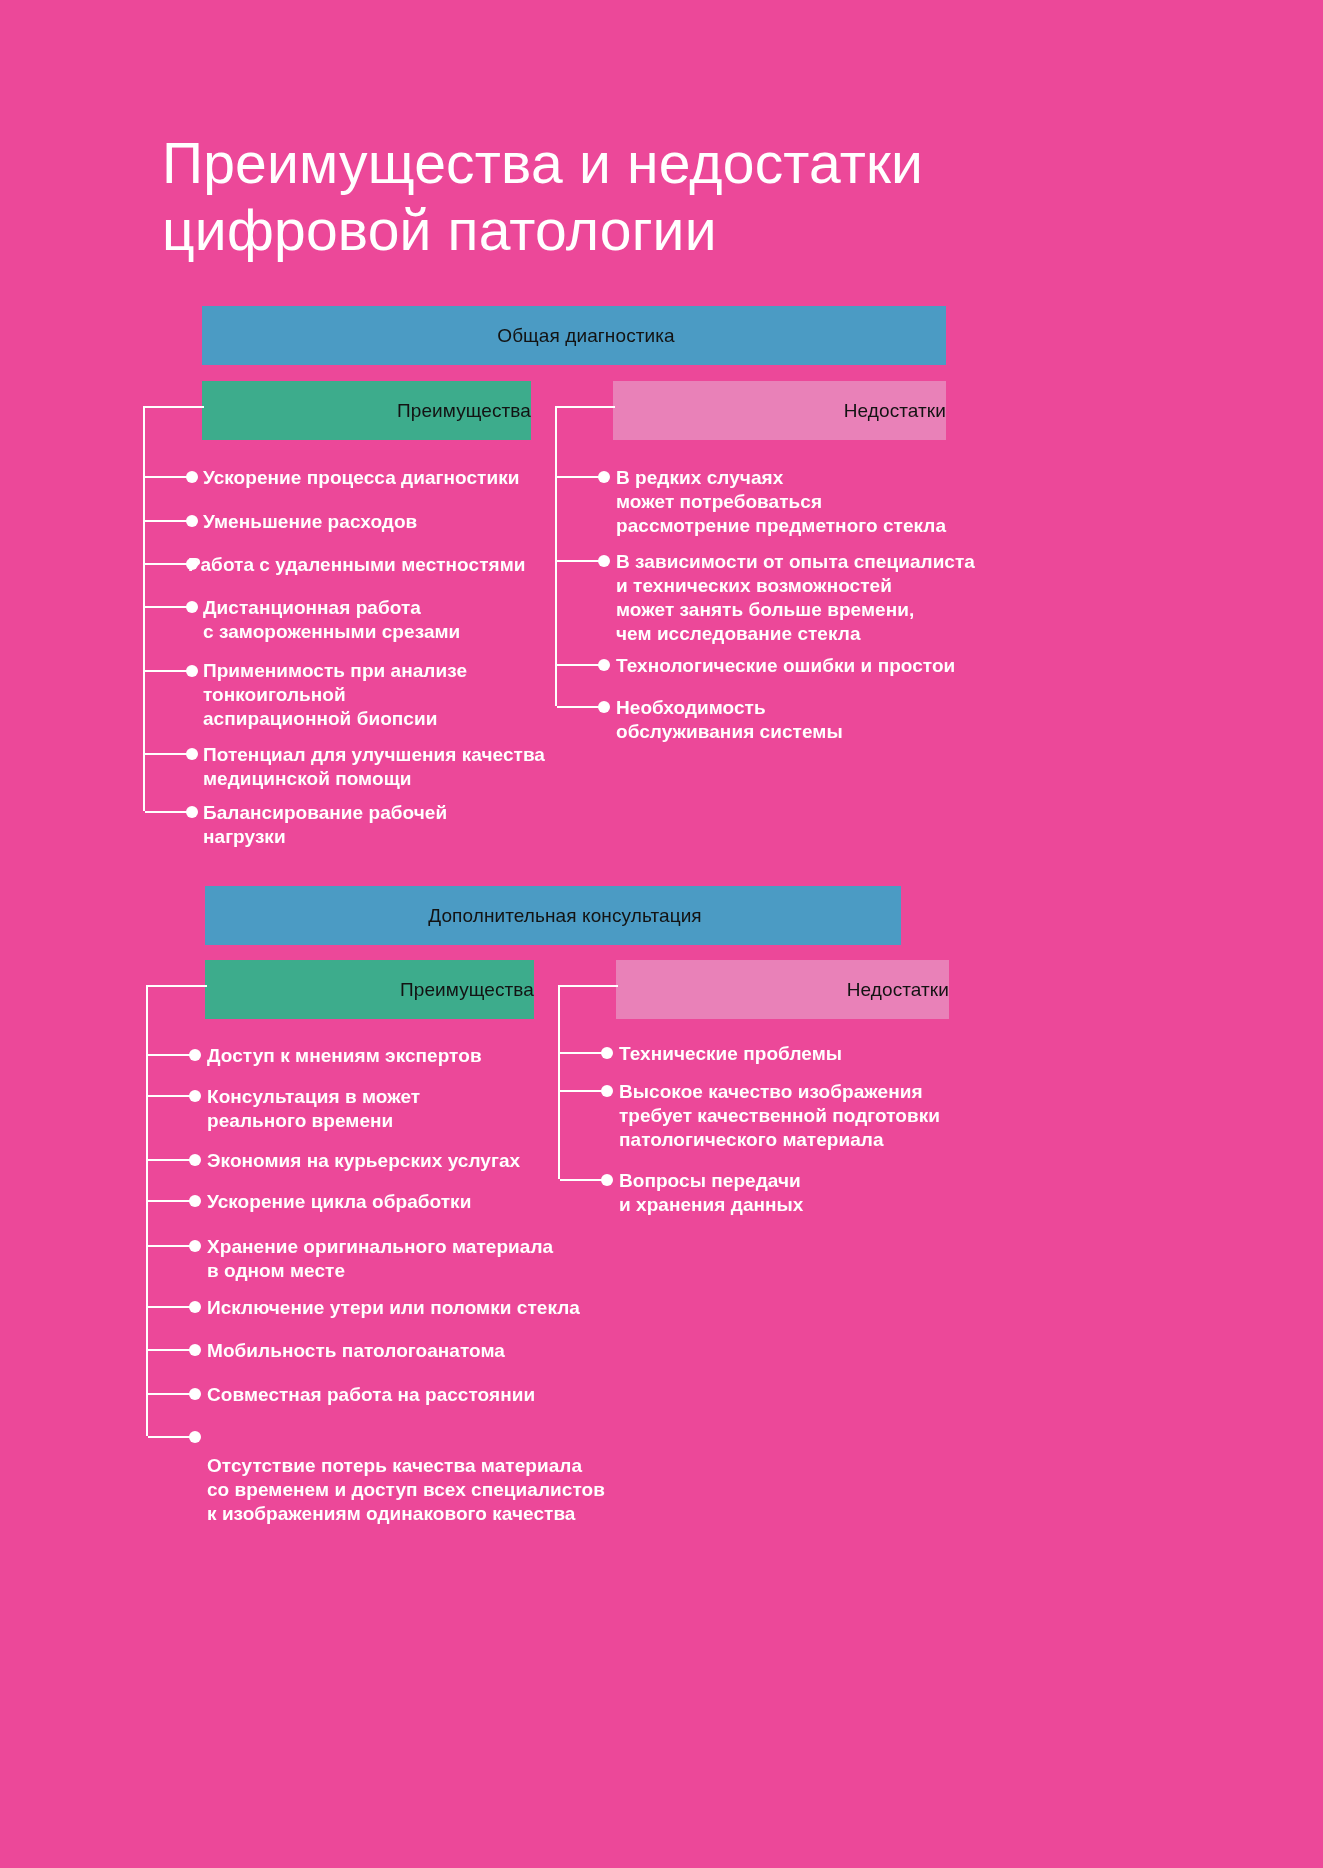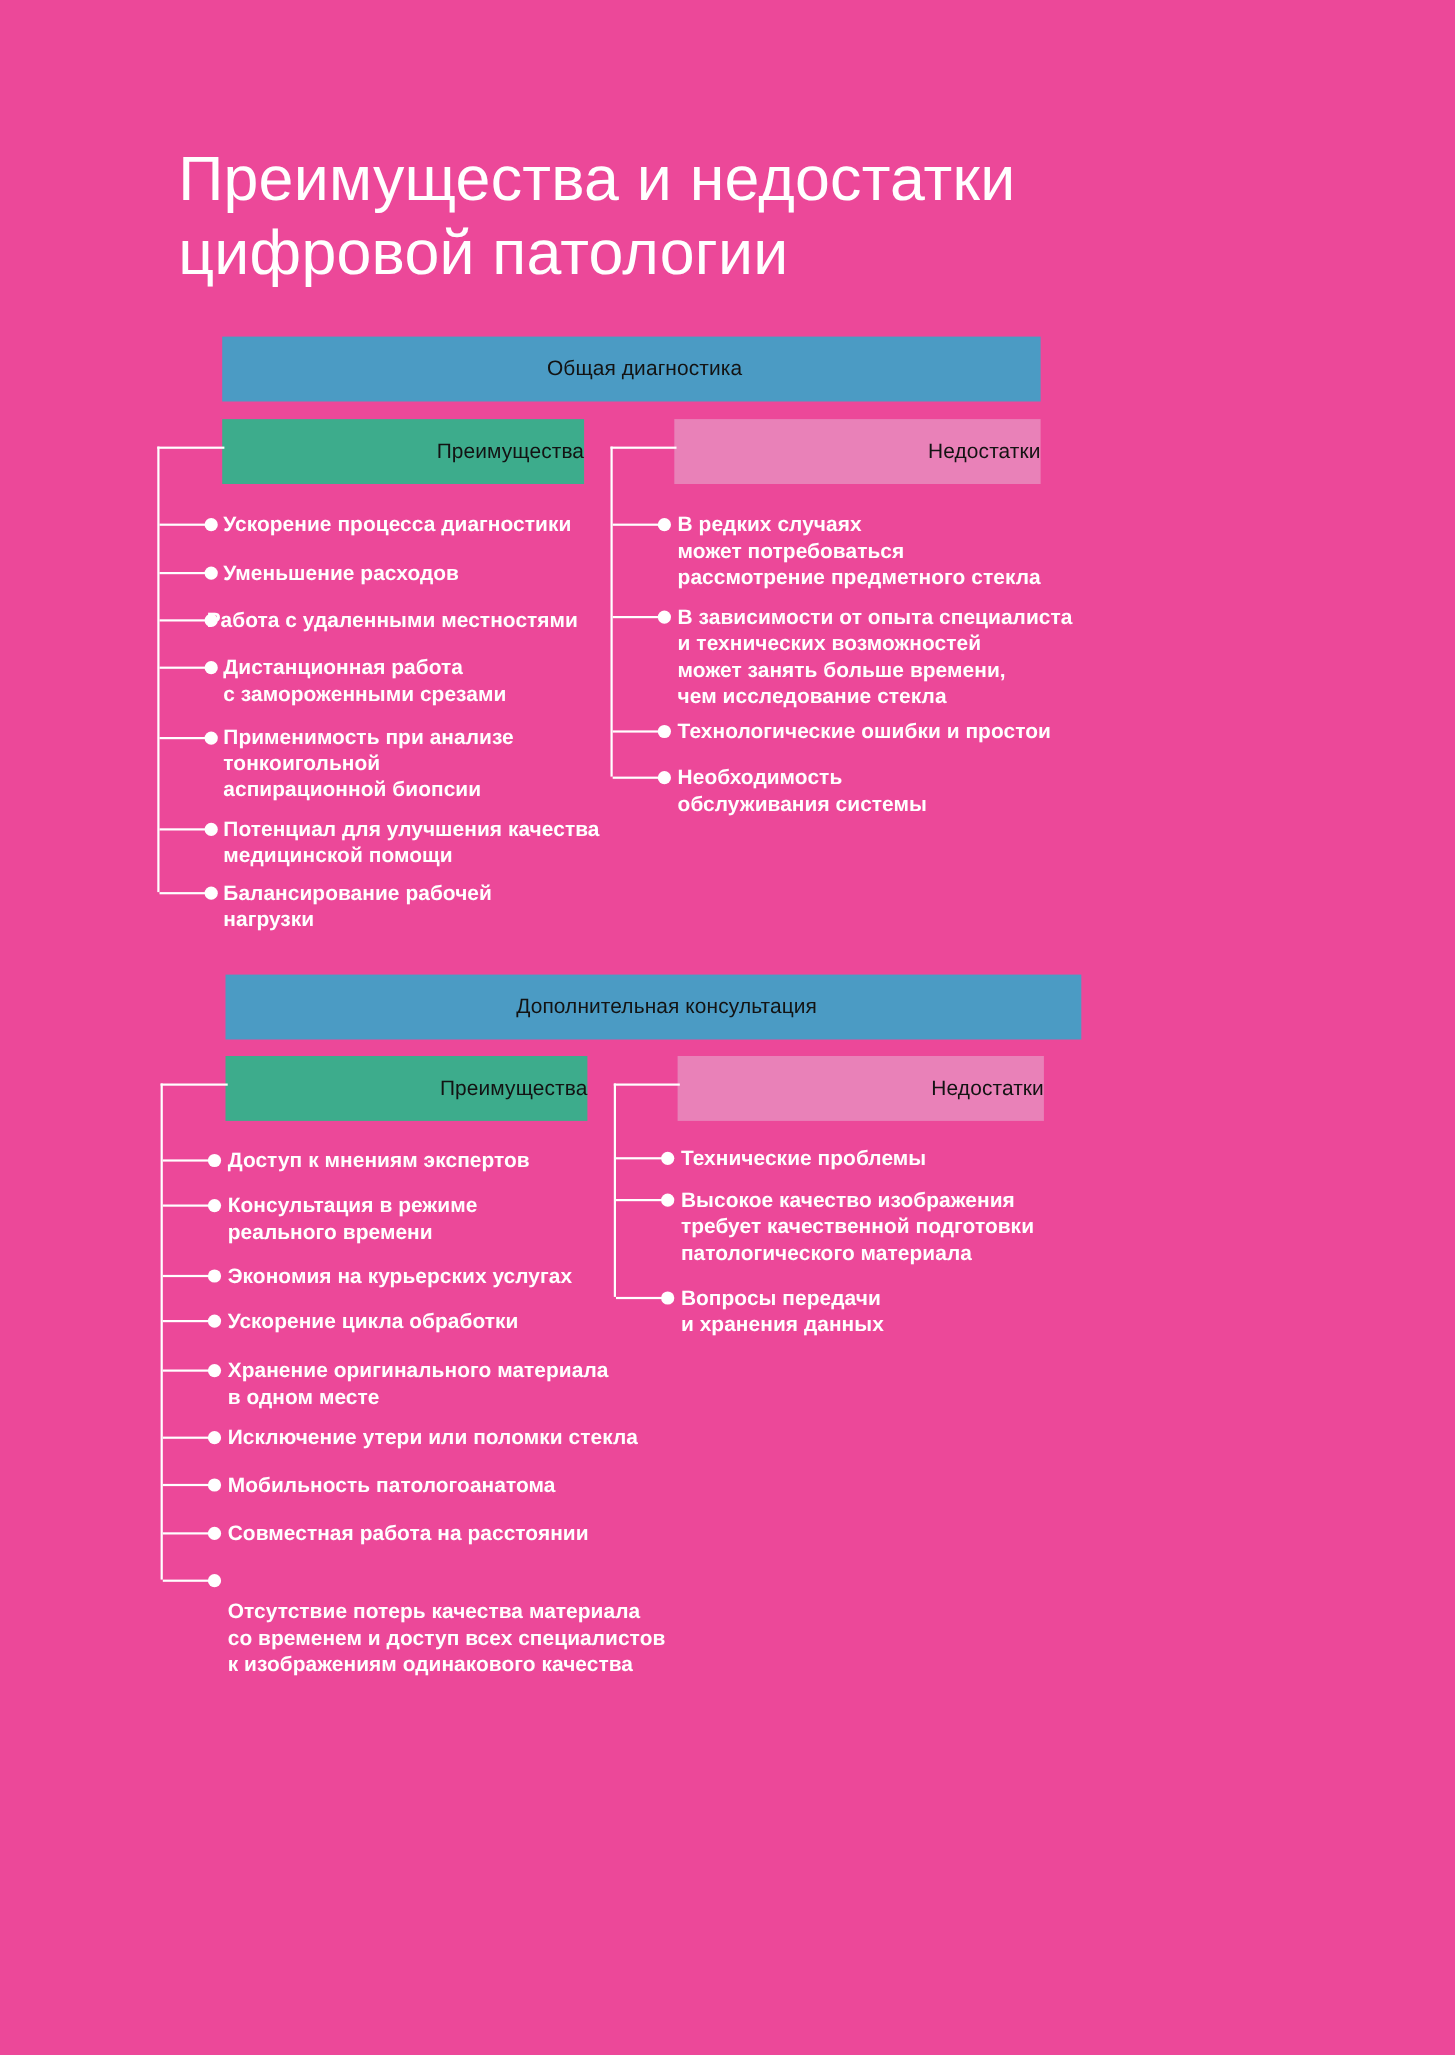--- a/index.html
+++ b/index.html
@@ -157,42 +157,42 @@
 
   <div class="branch" style="left:557px; top:664px; width:48px;"></div>
   <div class="dot" style="left:598px; top:659px;"></div>
   <div class="item-text" style="left:616px; top:654px; width:365px;">Технологические ошибки и простои</div>
 
   <div class="branch" style="left:557px; top:706px; width:48px;"></div>
   <div class="dot" style="left:598px; top:701px;"></div>
   <div class="item-text" style="left:616px; top:696px; width:365px;">Необходимость
 обслуживания системы</div>
 
-  <div class="banner" style="left:205px; top:886px; width:778px; background:#4b9bc4;">
+  <div class="banner" style="left:205px; top:886px; width:696px; background:#4b9bc4;">
     <span>Дополнительная консультация</span>
   </div>
 
   <div class="chip" style="left:205px; top:960px; width:329px; background:#3dac8c;">
     <span>Преимущества</span>
   </div>
 
   <div class="chip" style="left:616px; top:960px; width:333px; background:#e981b8;">
     <span>Недостатки</span>
   </div>
 
   <div class="stub" style="left:146px; top:985px; width:61px;"></div>
   <div class="spine" style="left:146px; top:985px; height:451px;"></div>
 
   <div class="branch" style="left:148px; top:1054px; width:48px;"></div>
   <div class="dot" style="left:189px; top:1049px;"></div>
   <div class="item-text" style="left:207px; top:1044px; width:350px;">Доступ к мнениям экспертов</div>
 
   <div class="branch" style="left:148px; top:1095px; width:48px;"></div>
   <div class="dot" style="left:189px; top:1090px;"></div>
-  <div class="item-text" style="left:207px; top:1085px; width:350px;">Консультация в режиме
+  <div class="item-text" style="left:207px; top:1085px; width:350px;">Консультация в может
 реального времени</div>
 
   <div class="branch" style="left:148px; top:1159px; width:48px;"></div>
   <div class="dot" style="left:189px; top:1154px;"></div>
   <div class="item-text" style="left:207px; top:1149px; width:350px;">Экономия на курьерских услугах</div>
 
   <div class="branch" style="left:148px; top:1200px; width:48px;"></div>
   <div class="dot" style="left:189px; top:1195px;"></div>
   <div class="item-text" style="left:207px; top:1190px; width:350px;">Ускорение цикла обработки</div>
 

